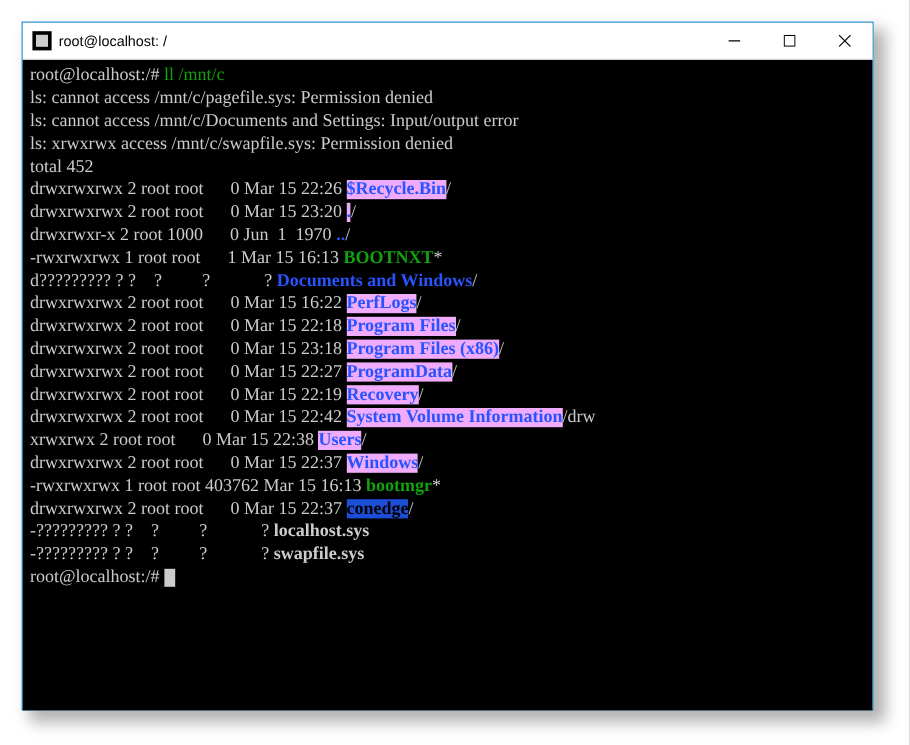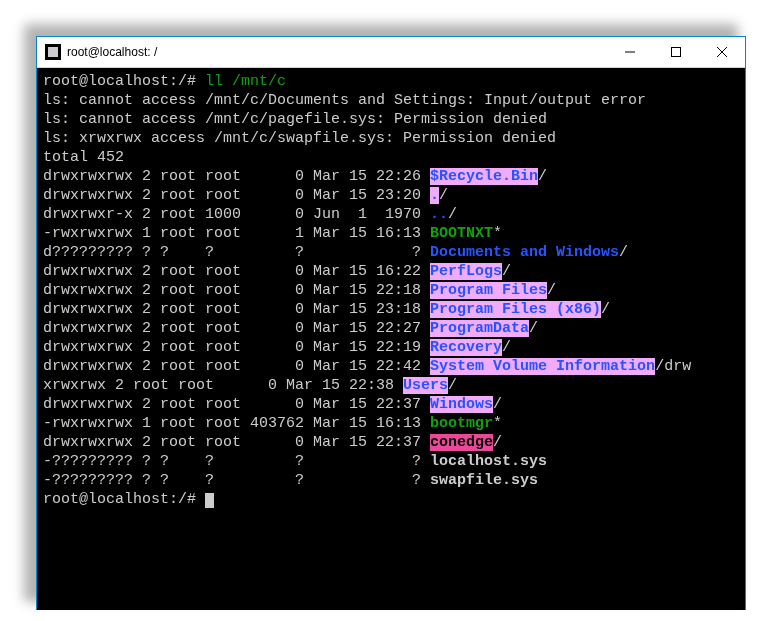--- a/index.html
+++ b/index.html
@@ -1,28 +1,28 @@
 <!DOCTYPE html>
 <html><head>
 <meta charset="utf-8">
 <style>
   html,body{margin:0;padding:0;background:#fff;font-family:sans-serif}
-  .outer{padding:36px;width:704px;height:621px;box-sizing:border-box;position:relative}
+  .outer{padding:18px;width:704px;height:621px;box-sizing:border-box;position:relative}
   .shadow{position:absolute;left:24px;top:24px;width:714px;height:578px;background:rgba(0,0,0,.3);filter:blur(6px);border-radius:4px}
   .window{position:relative;width:710px;height:574px;background:#fff;border:1px solid #0a84c9;box-sizing:border-box}
   .titlebar{height:30px;background:#fff;display:flex;align-items:center;border-bottom:1px solid #d0d0d0}
   .app-icon{width:16px;height:16px;margin:0 6px 0 8px;background:#000;display:inline-block;position:relative}
   .app-icon::after{content:"";position:absolute;left:3px;top:3px;width:10px;height:10px;background:#ccc}
   .title{font-size:12px;color:#000;flex:1}
   .winbtn{width:46px;height:30px;display:flex;align-items:center;justify-content:center;font-size:14px;color:#000}
   .winbtn svg{width:10px;height:10px}
   .terminal{background:#000;width:100%;height:calc(100% - 30px);box-sizing:border-box;padding:4px 6px;overflow:hidden}
-  .line{font-family:Liberation Mono, monospace;font-size:15px;line-height:19px;color:#ccc;white-space:pre}
+  .line{font-family:Liberation Serif, serif;font-size:15px;line-height:19px;color:#ccc;white-space:pre}
   .green{color:#13a10e}
-  .bg-green{background:#ec4899;color:#000}
+  .bg-green{background:#1d4ed8;color:#000}
   .blue{color:#2854ff}
   .bg-green-blue{background:#f0abfc;color:#2854ff}
   .bold{font-weight:bold}
   .cursor{display:inline-block;width:9px;height:15px;background:#ccc;vertical-align:text-bottom}
 </style>
 </head>
 <body>
 
 <div class="outer">
   <div class="shadow"></div>
@@ -43,22 +43,22 @@
       <div class="winbtn">
         <svg viewBox="0 0 10 10">
             <line x1="0" y1="0" x2="10" y2="10" stroke="#000" stroke-width="1"></line>
             <line x1="10" y1="0" x2="0" y2="10" stroke="#000" stroke-width="1"></line>
           </svg>
       </div>
     </div>
     <div class="terminal">
       <div class="line"><span>root@localhost:/#</span> <span class="green">ll /mnt/c</span></div>
       <div id="errs">
+          <div class="line">ls: cannot access /mnt/c/pagefile.sys: Permission denied</div>
           <div class="line">ls: cannot access /mnt/c/Documents and Settings: Input/output error</div>
-          <div class="line">ls: cannot access /mnt/c/pagefile.sys: Permission denied</div>
           <div class="line">ls: xrwxrwx access /mnt/c/swapfile.sys: Permission denied</div>
         </div>
       <div class="line">total 452</div>
       <div id="listing">
           <div class="line"><span>drwxrwxrwx 2 root root      0 Mar 15 22:26 </span><span class="bg-green-blue bold">$Recycle.Bin</span><span>/</span></div>
           <div class="line"><span>drwxrwxrwx 2 root root      0 Mar 15 23:20 </span><span class="bg-green-blue bold">.</span><span>/</span></div>
           <div class="line"><span>drwxrwxr-x 2 root 1000      0 Jun  1  1970 </span><span class="blue bold">..</span><span>/</span></div>
           <div class="line"><span>-rwxrwxrwx 1 root root      1 Mar 15 16:13 </span><span class="green bold">BOOTNXT</span><span>*</span></div>
           <div class="line"><span>d????????? ? ?    ?         ?            ? </span><span class="blue bold">Documents and Windows</span><span>/</span></div>
           <div class="line"><span>drwxrwxrwx 2 root root      0 Mar 15 16:22 </span><span class="bg-green-blue bold">PerfLogs</span><span>/</span></div>

